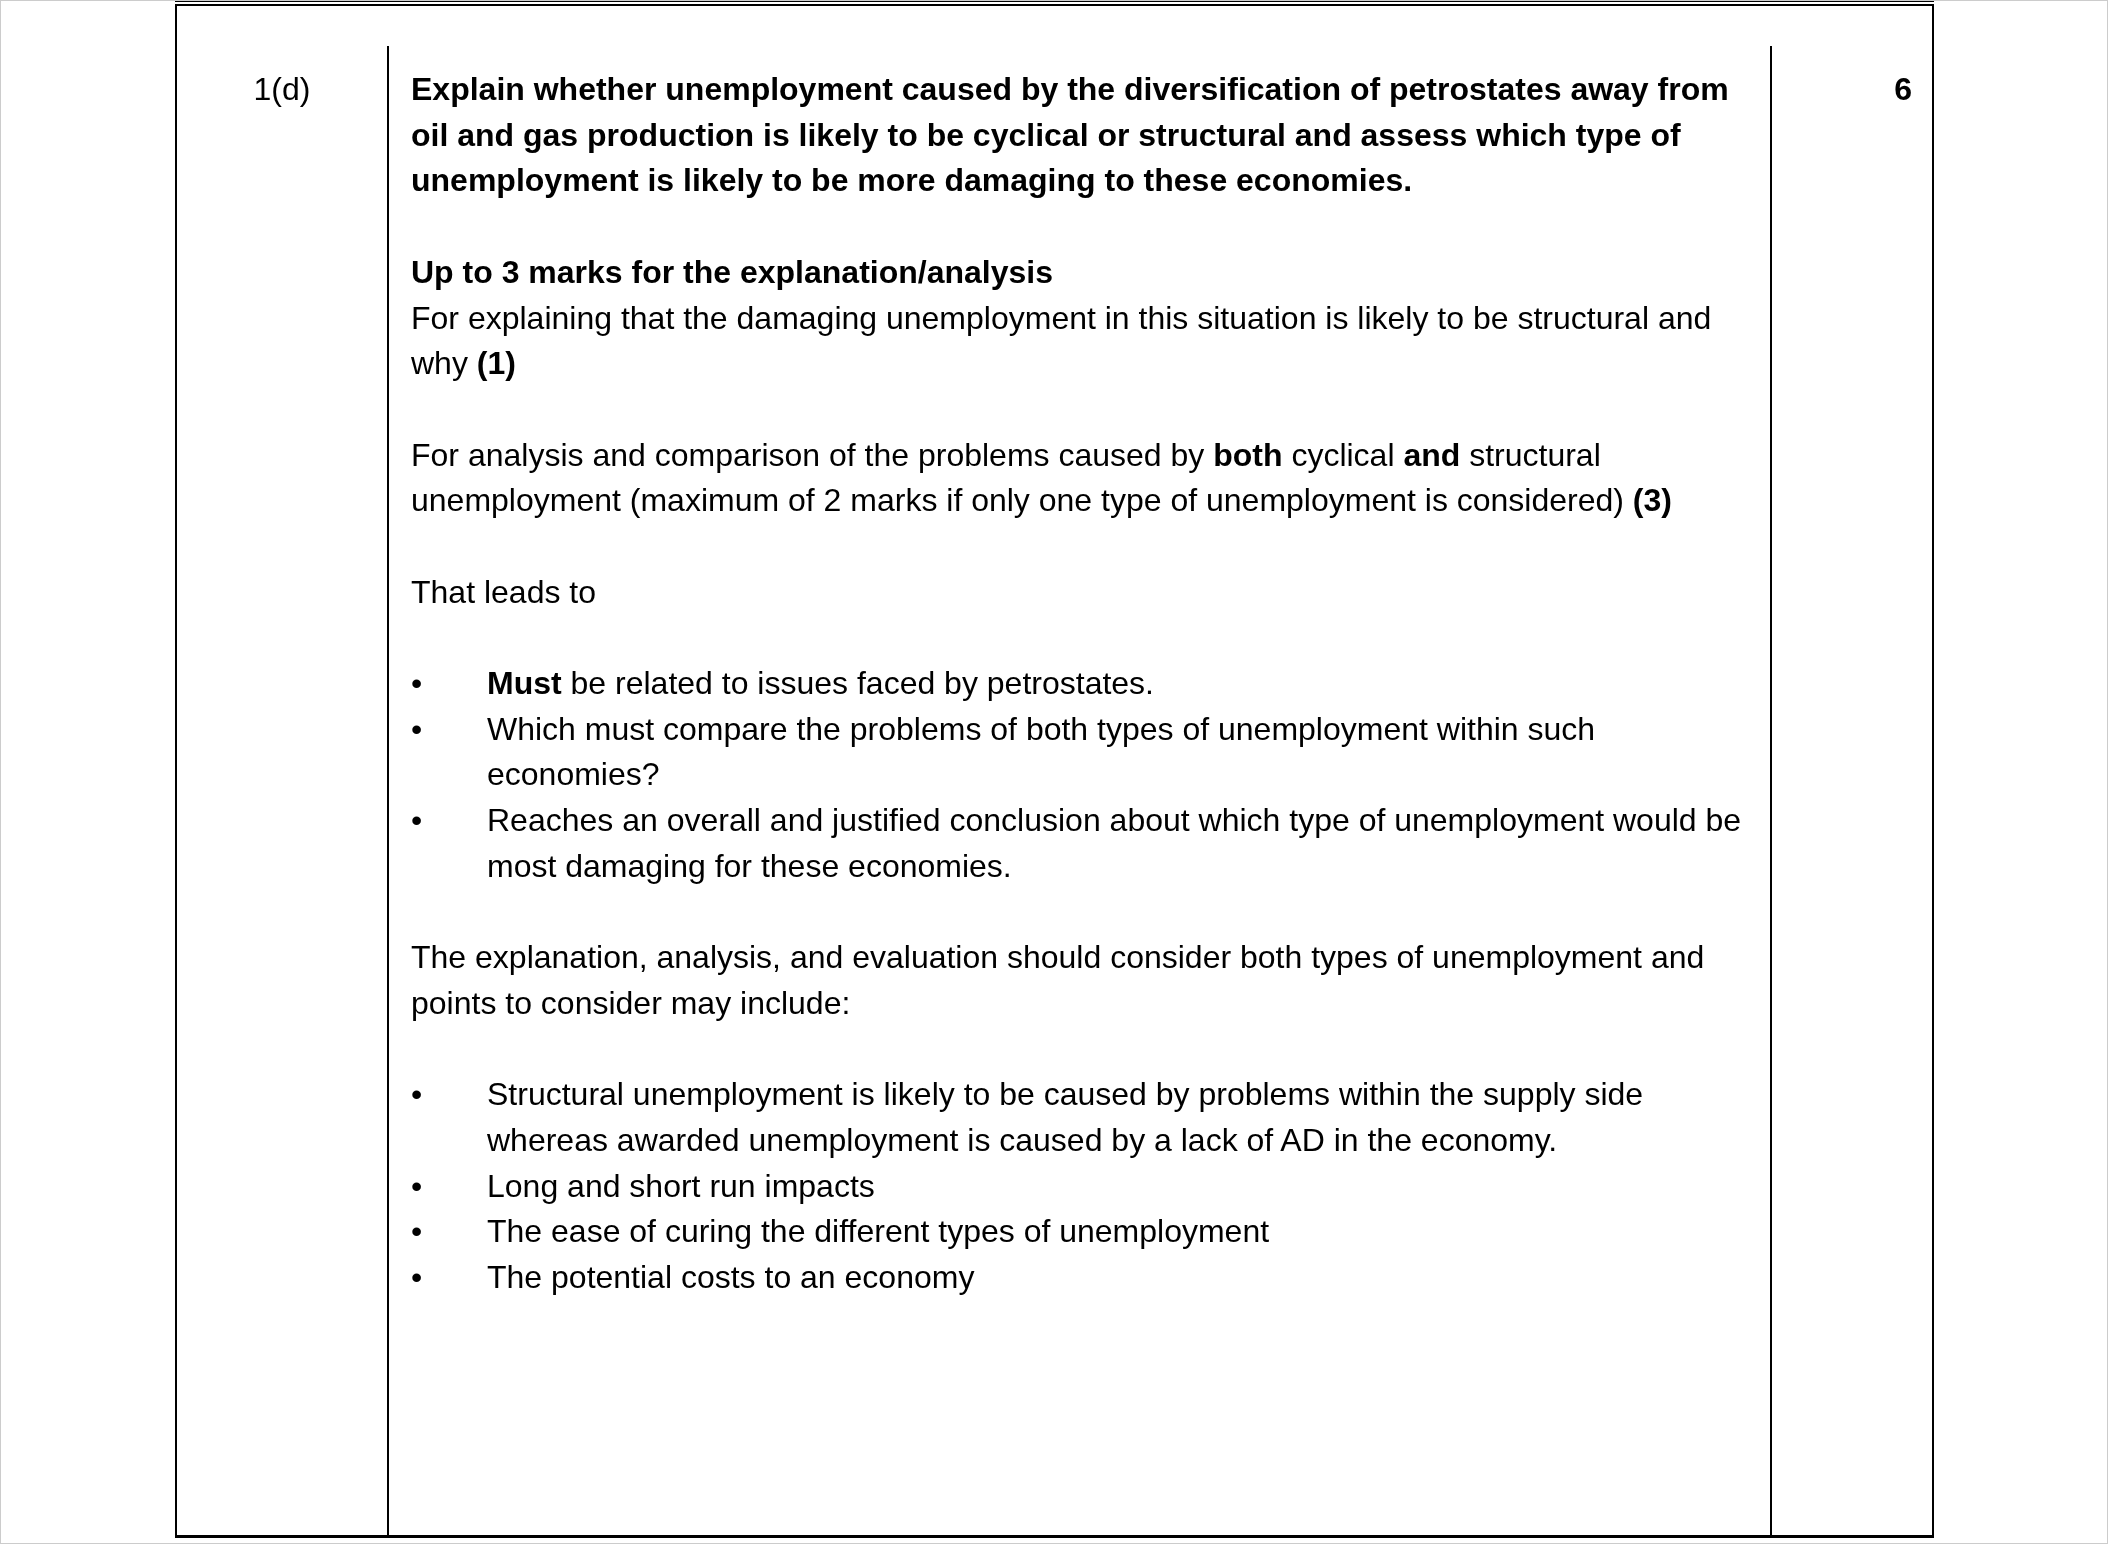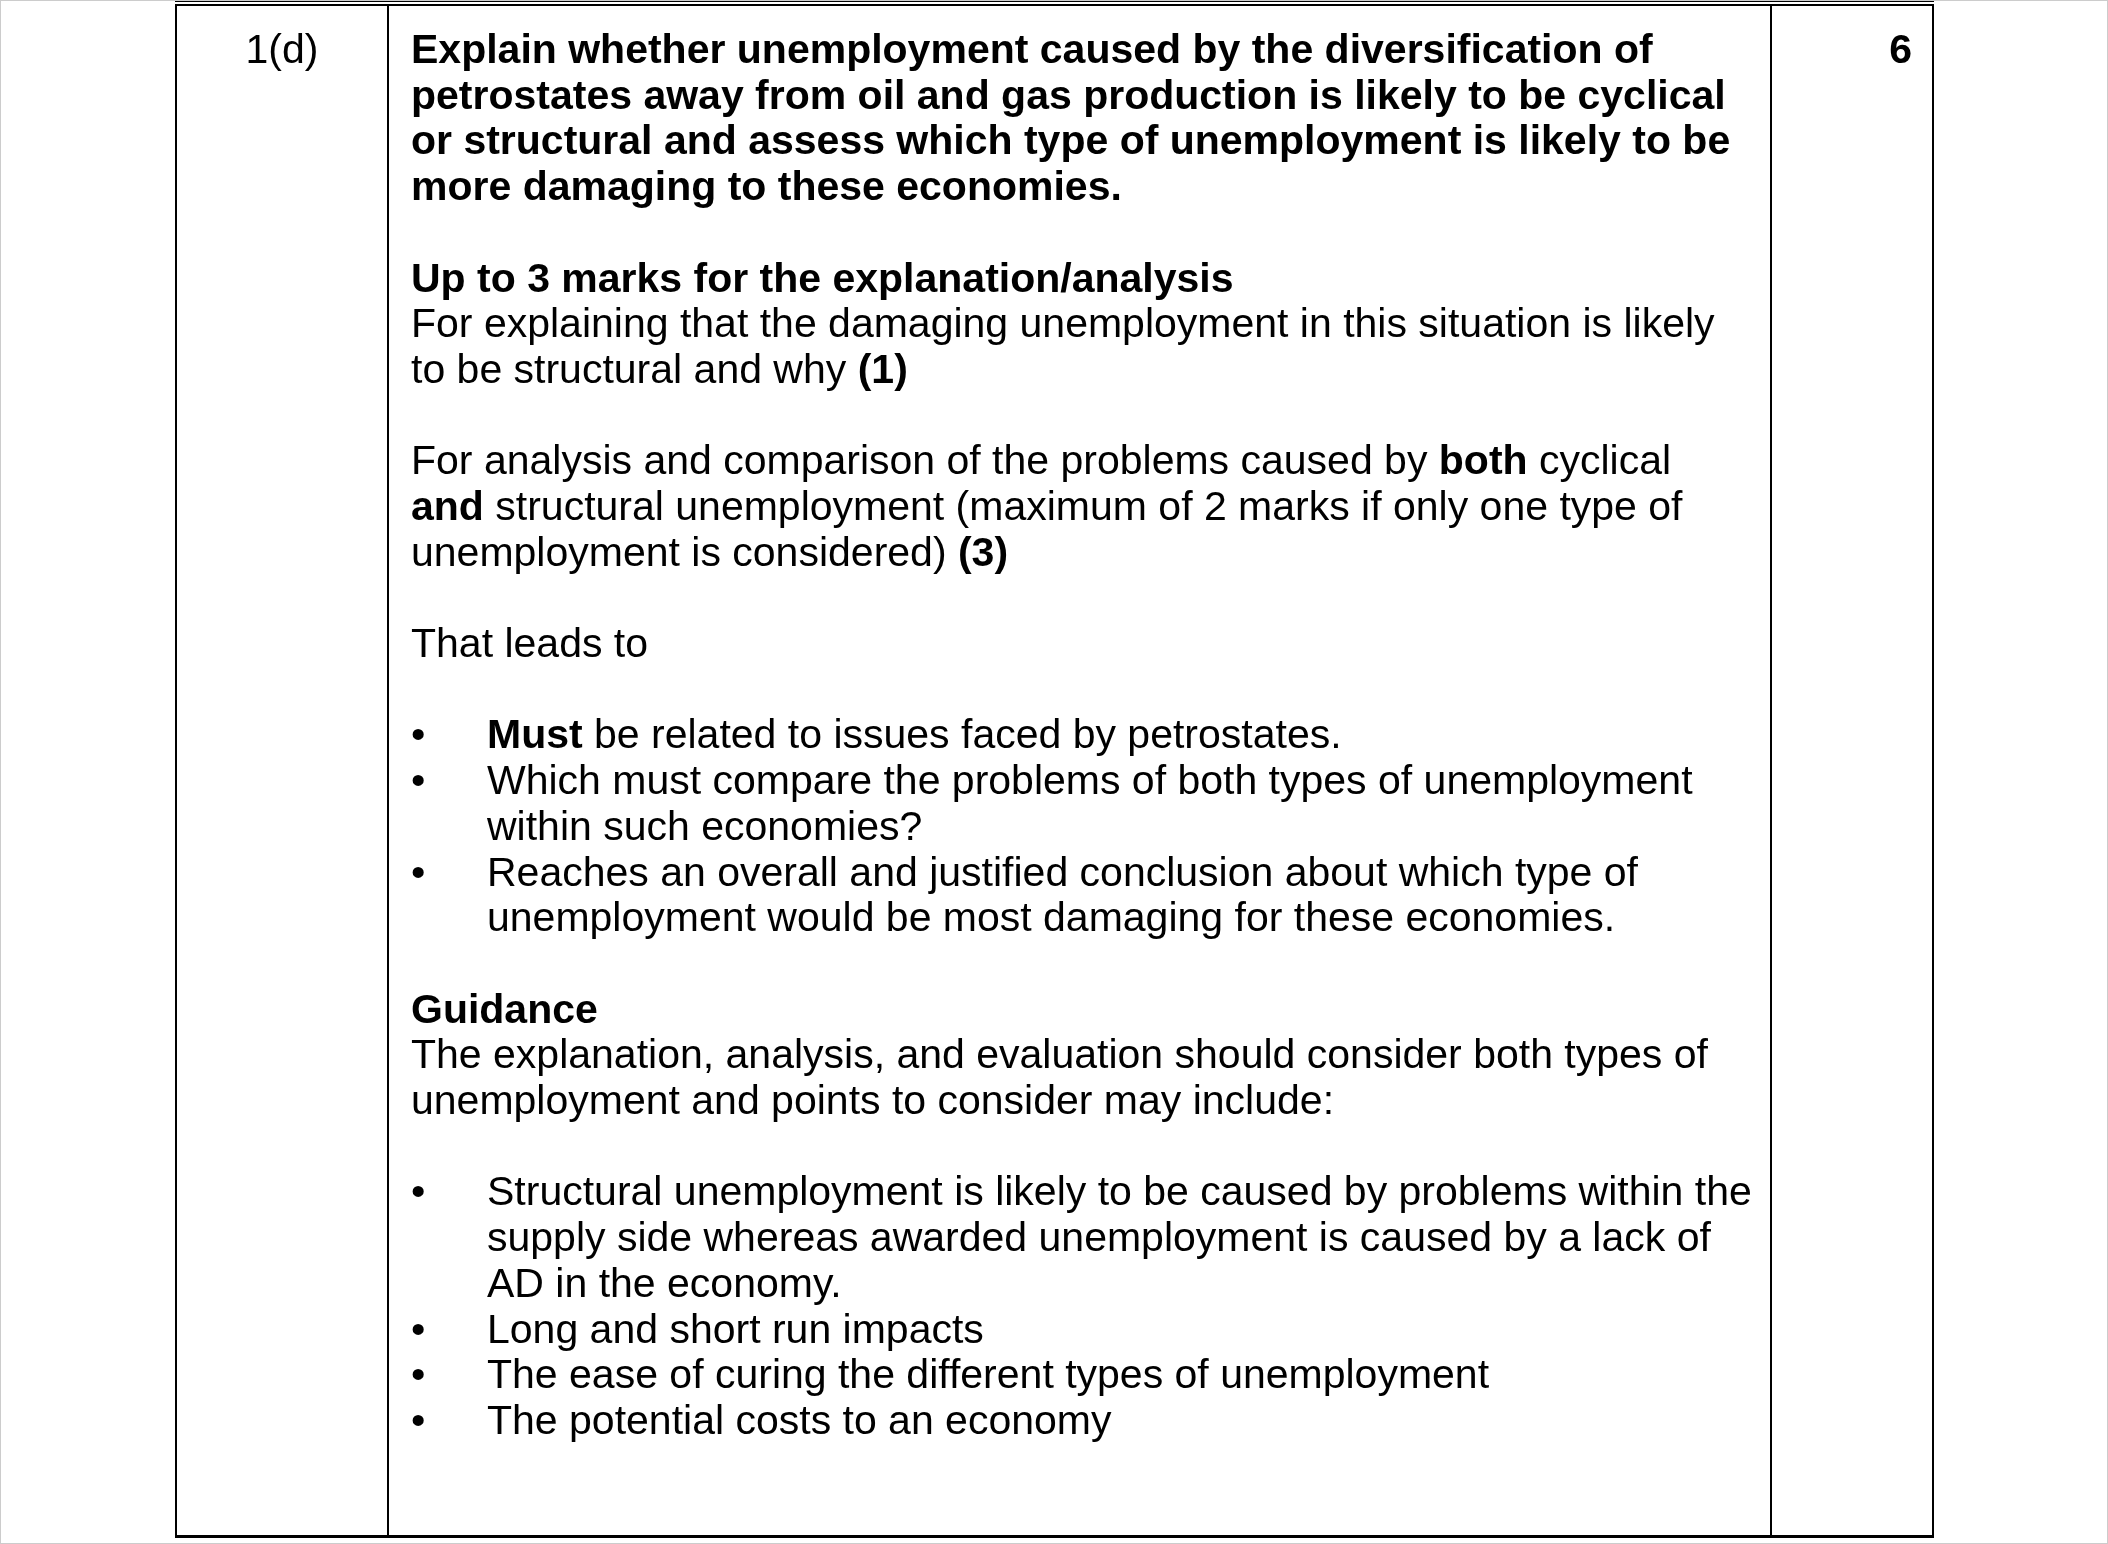--- a/index.html
+++ b/index.html
@@ -35,22 +35,23 @@
     height: 1534px;
     border: 2px solid #000000;
     border-bottom-width: 3px;
     box-sizing: border-box;
     display: flex;
     flex-direction: row;
     background: #ffffff;
   }
   .cell {
     box-sizing: border-box;
-    font-size: 41px;
+    font-size: 32px;
     line-height: 45.7px;
+    margin-top: 40px;
   }
   .cell-question {
     width: 212px;
     flex: 0 0 212px;
     border-right: 2px solid #000000;
     text-align: center;
     padding-top: 21px;
   }
   .cell-content {
     flex: 1 1 auto;
@@ -106,21 +107,20 @@
         </div>
         <div class="bullet">
           <span class="marker">•</span>
           <span class="bullet-text"><span>Which must compare the problems of both types of unemployment within such economies?</span></span>
         </div>
         <div class="bullet">
           <span class="marker">•</span>
           <span class="bullet-text"><span>Reaches an overall and justified conclusion about which type of unemployment would be most damaging for these economies.</span></span>
         </div>
         <div class="spacer"></div>
-        <div class="para"><span class="b">Guidance</span></div>
         <div class="para"><span>The explanation, analysis, and evaluation should consider both types of unemployment and points to consider may include:</span></div>
         <div class="spacer"></div>
         <div class="bullet">
           <span class="marker">•</span>
           <span class="bullet-text"><span>Structural unemployment is likely to be caused by problems within the supply side whereas awarded unemployment is caused by a lack of AD in the economy.</span></span>
         </div>
         <div class="bullet">
           <span class="marker">•</span>
           <span class="bullet-text"><span>Long and short run impacts</span></span>
         </div>

